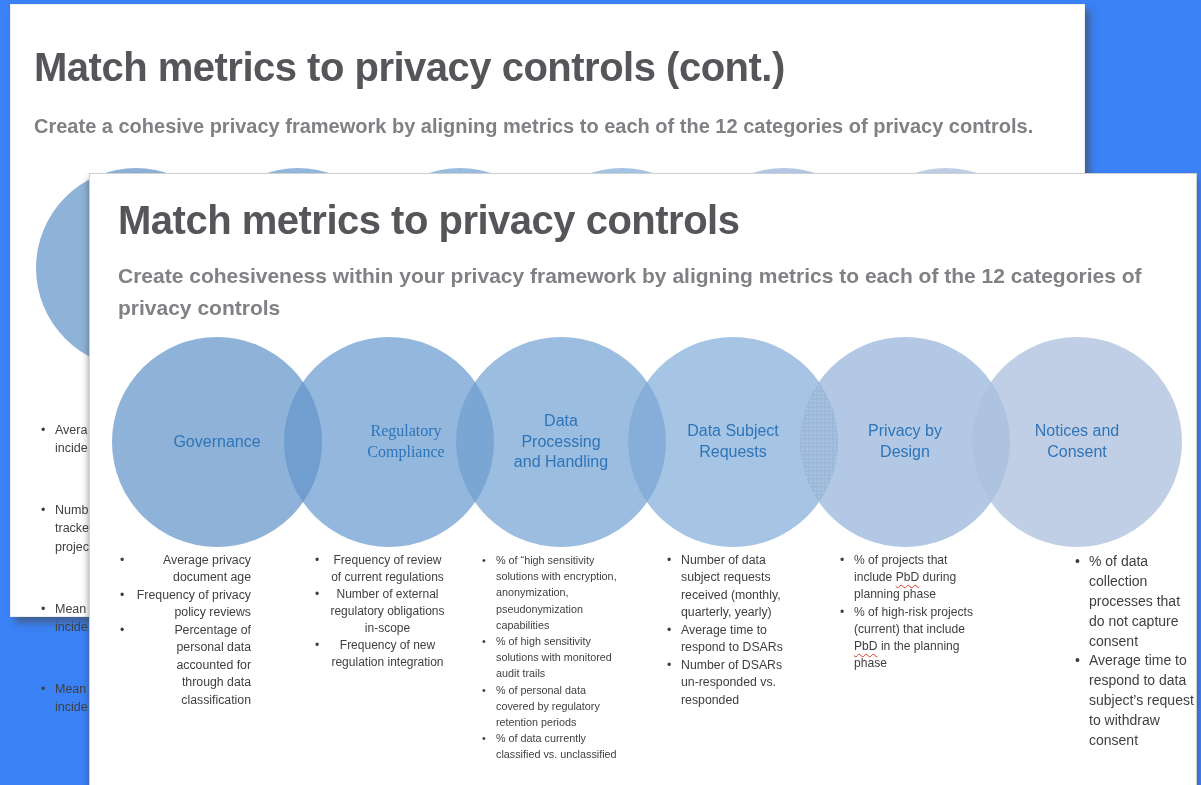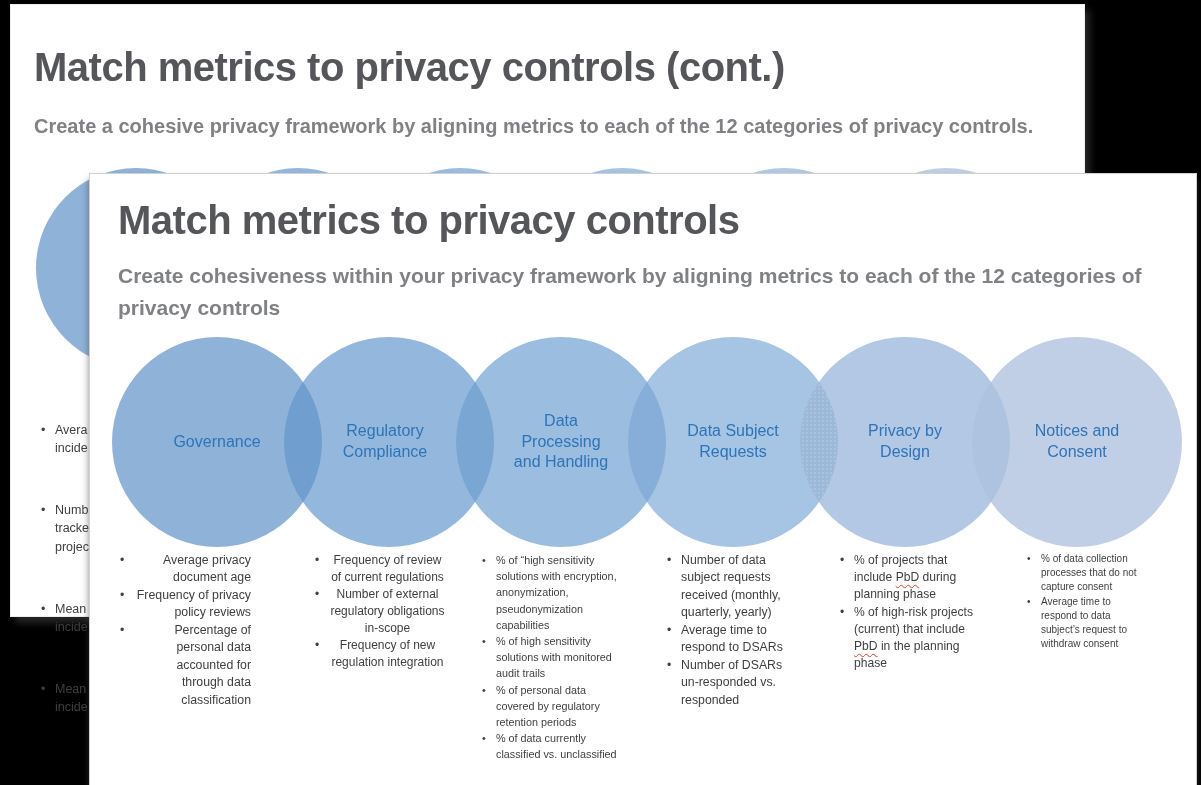--- a/index.html
+++ b/index.html
@@ -1,17 +1,17 @@
 <!DOCTYPE html>
 <html><head>
 <meta charset="utf-8">
 <style>
   html,body{margin:0;padding:0;background:#ffffff;}
   body{width:1201px;height:785px;overflow:hidden;font-family:"Liberation Sans",sans-serif;}
-  .stage{position:relative;width:1201px;height:785px;background:#000000;}
+  .stage{position:relative;width:1201px;height:785px;background:#3b82f6;}
   .slide{position:absolute;background:#ffffff;box-sizing:border-box;}
   .slide-back{left:10px;top:4px;width:1075px;height:613px;z-index:1;
     border:1px solid #ededee;box-shadow:5px 6px 7px rgba(70,70,70,.55);}
   .slide-front{left:89px;top:173px;width:1108px;height:769px;z-index:2;
     border:1px solid #cfd0d2;box-shadow:0 6px 7px rgba(60,60,60,.6);}
   .slide h1{position:absolute;margin:0;font-weight:bold;color:#55565a;
     font-size:40px;letter-spacing:-0.5px;white-space:nowrap;}
   .slide-front h1{left:28px;top:24px;}
   .slide-back h1{left:23px;top:40px;}
   .subtitle{position:absolute;margin:0;font-weight:bold;color:#7f8184;}
@@ -103,21 +103,21 @@
           <circle cx="815" cy="106" r="105" fill="#b2c8e4"></circle>
           <circle cx="987" cy="106" r="105" fill="#c0cfe6"></circle>
           <circle cx="299" cy="106" r="105" fill="#6f9ecf" clip-path="url(#cp1)"></circle>
           <circle cx="471" cy="106" r="105" fill="#7aa6d4" clip-path="url(#cp2)"></circle>
           <circle cx="643" cy="106" r="105" fill="#87aed8" clip-path="url(#cp3)"></circle>
           <circle cx="815" cy="106" r="105" fill="url(#dotpat)" clip-path="url(#cp4)"></circle>
           <circle cx="987" cy="106" r="105" fill="#adc3e0" clip-path="url(#cp5)"></circle>
         </svg>
       <div id="venn-labels">
           <div class="venn-label" style="left: 42px; color: rgb(46, 116, 184);">Governance</div>
-          <div class="venn-label" style="left: 210px; color: rgb(46, 116, 184);">Regulatory
+          <div class="venn-label" style="left: 231px; color: rgb(46, 116, 184); font-family: Liberation Serif, serif;">Regulatory
 Compliance</div>
           <div class="venn-label" style="left: 386px; color: rgb(46, 116, 184);">Data
 Processing
 and Handling</div>
           <div class="venn-label" style="left: 558px; color: rgb(46, 116, 184);">Data Subject
 Requests</div>
           <div class="venn-label" style="left: 730px; color: rgb(46, 116, 184);">Privacy by
 Design</div>
           <div class="venn-label" style="left: 902px; color: rgb(46, 116, 184);">Notices and
 Consent</div>
@@ -153,21 +153,21 @@
             <li>Average time to respond to DSARs</li>
             <li>Number of DSARs un-responded vs. responded</li>
           </ul>
         </div>
         <div class="mcol" style="left: 749px; width: 138px; font-size: 12.1px; line-height: 1.42;">
           <ul>
             <li>% of projects that include <span class="sq">PbD</span> during planning phase</li>
             <li>% of high-risk projects (current) that include <span class="sq">PbD</span> in the planning phase</li>
           </ul>
         </div>
-        <div class="mcol" style="left: 936px; width: 122px; font-size: 10px; line-height: 1.42;">
+        <div class="mcol" style="left: 984px; width: 122px; font-size: 14px; line-height: 1.42;">
           <ul>
             <li>% of data collection processes that do not capture consent</li>
             <li>Average time to respond to data subject’s request to withdraw consent</li>
           </ul>
         </div>
       </div>
 
     <div class="footer">
       <span>Info-Tech Research Group</span><span class="sep">|</span><span>18</span>
     </div>

